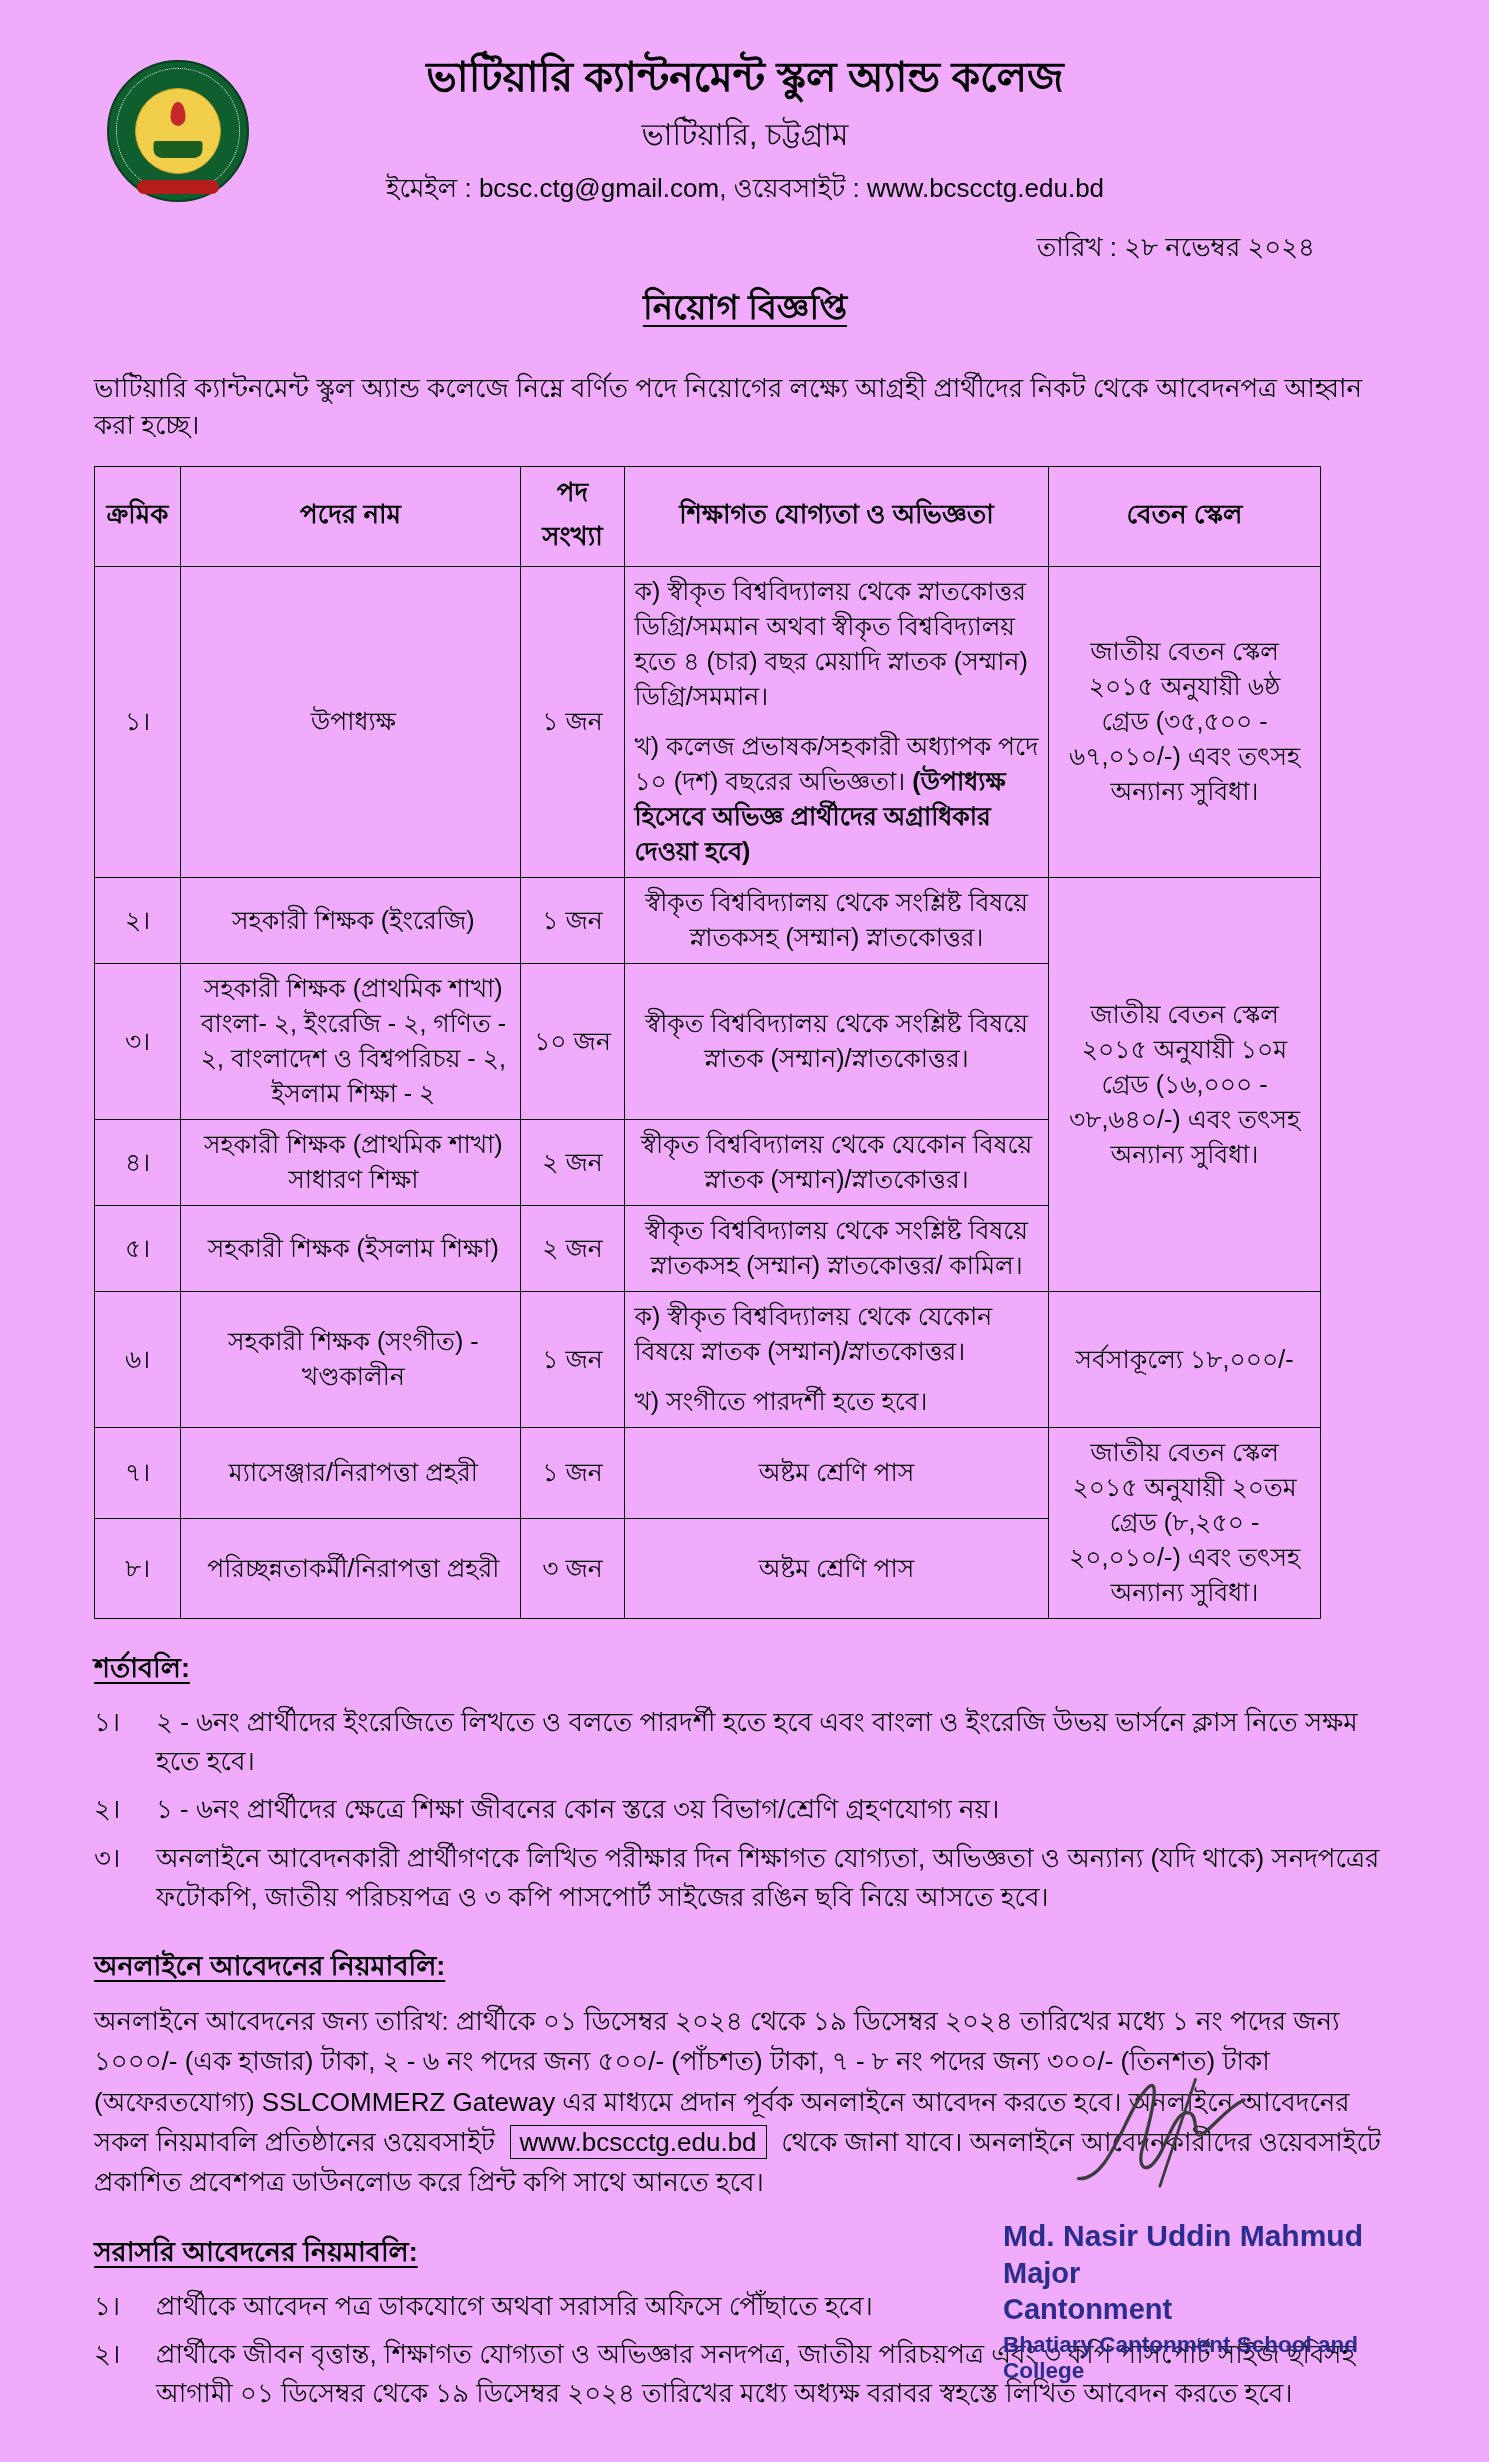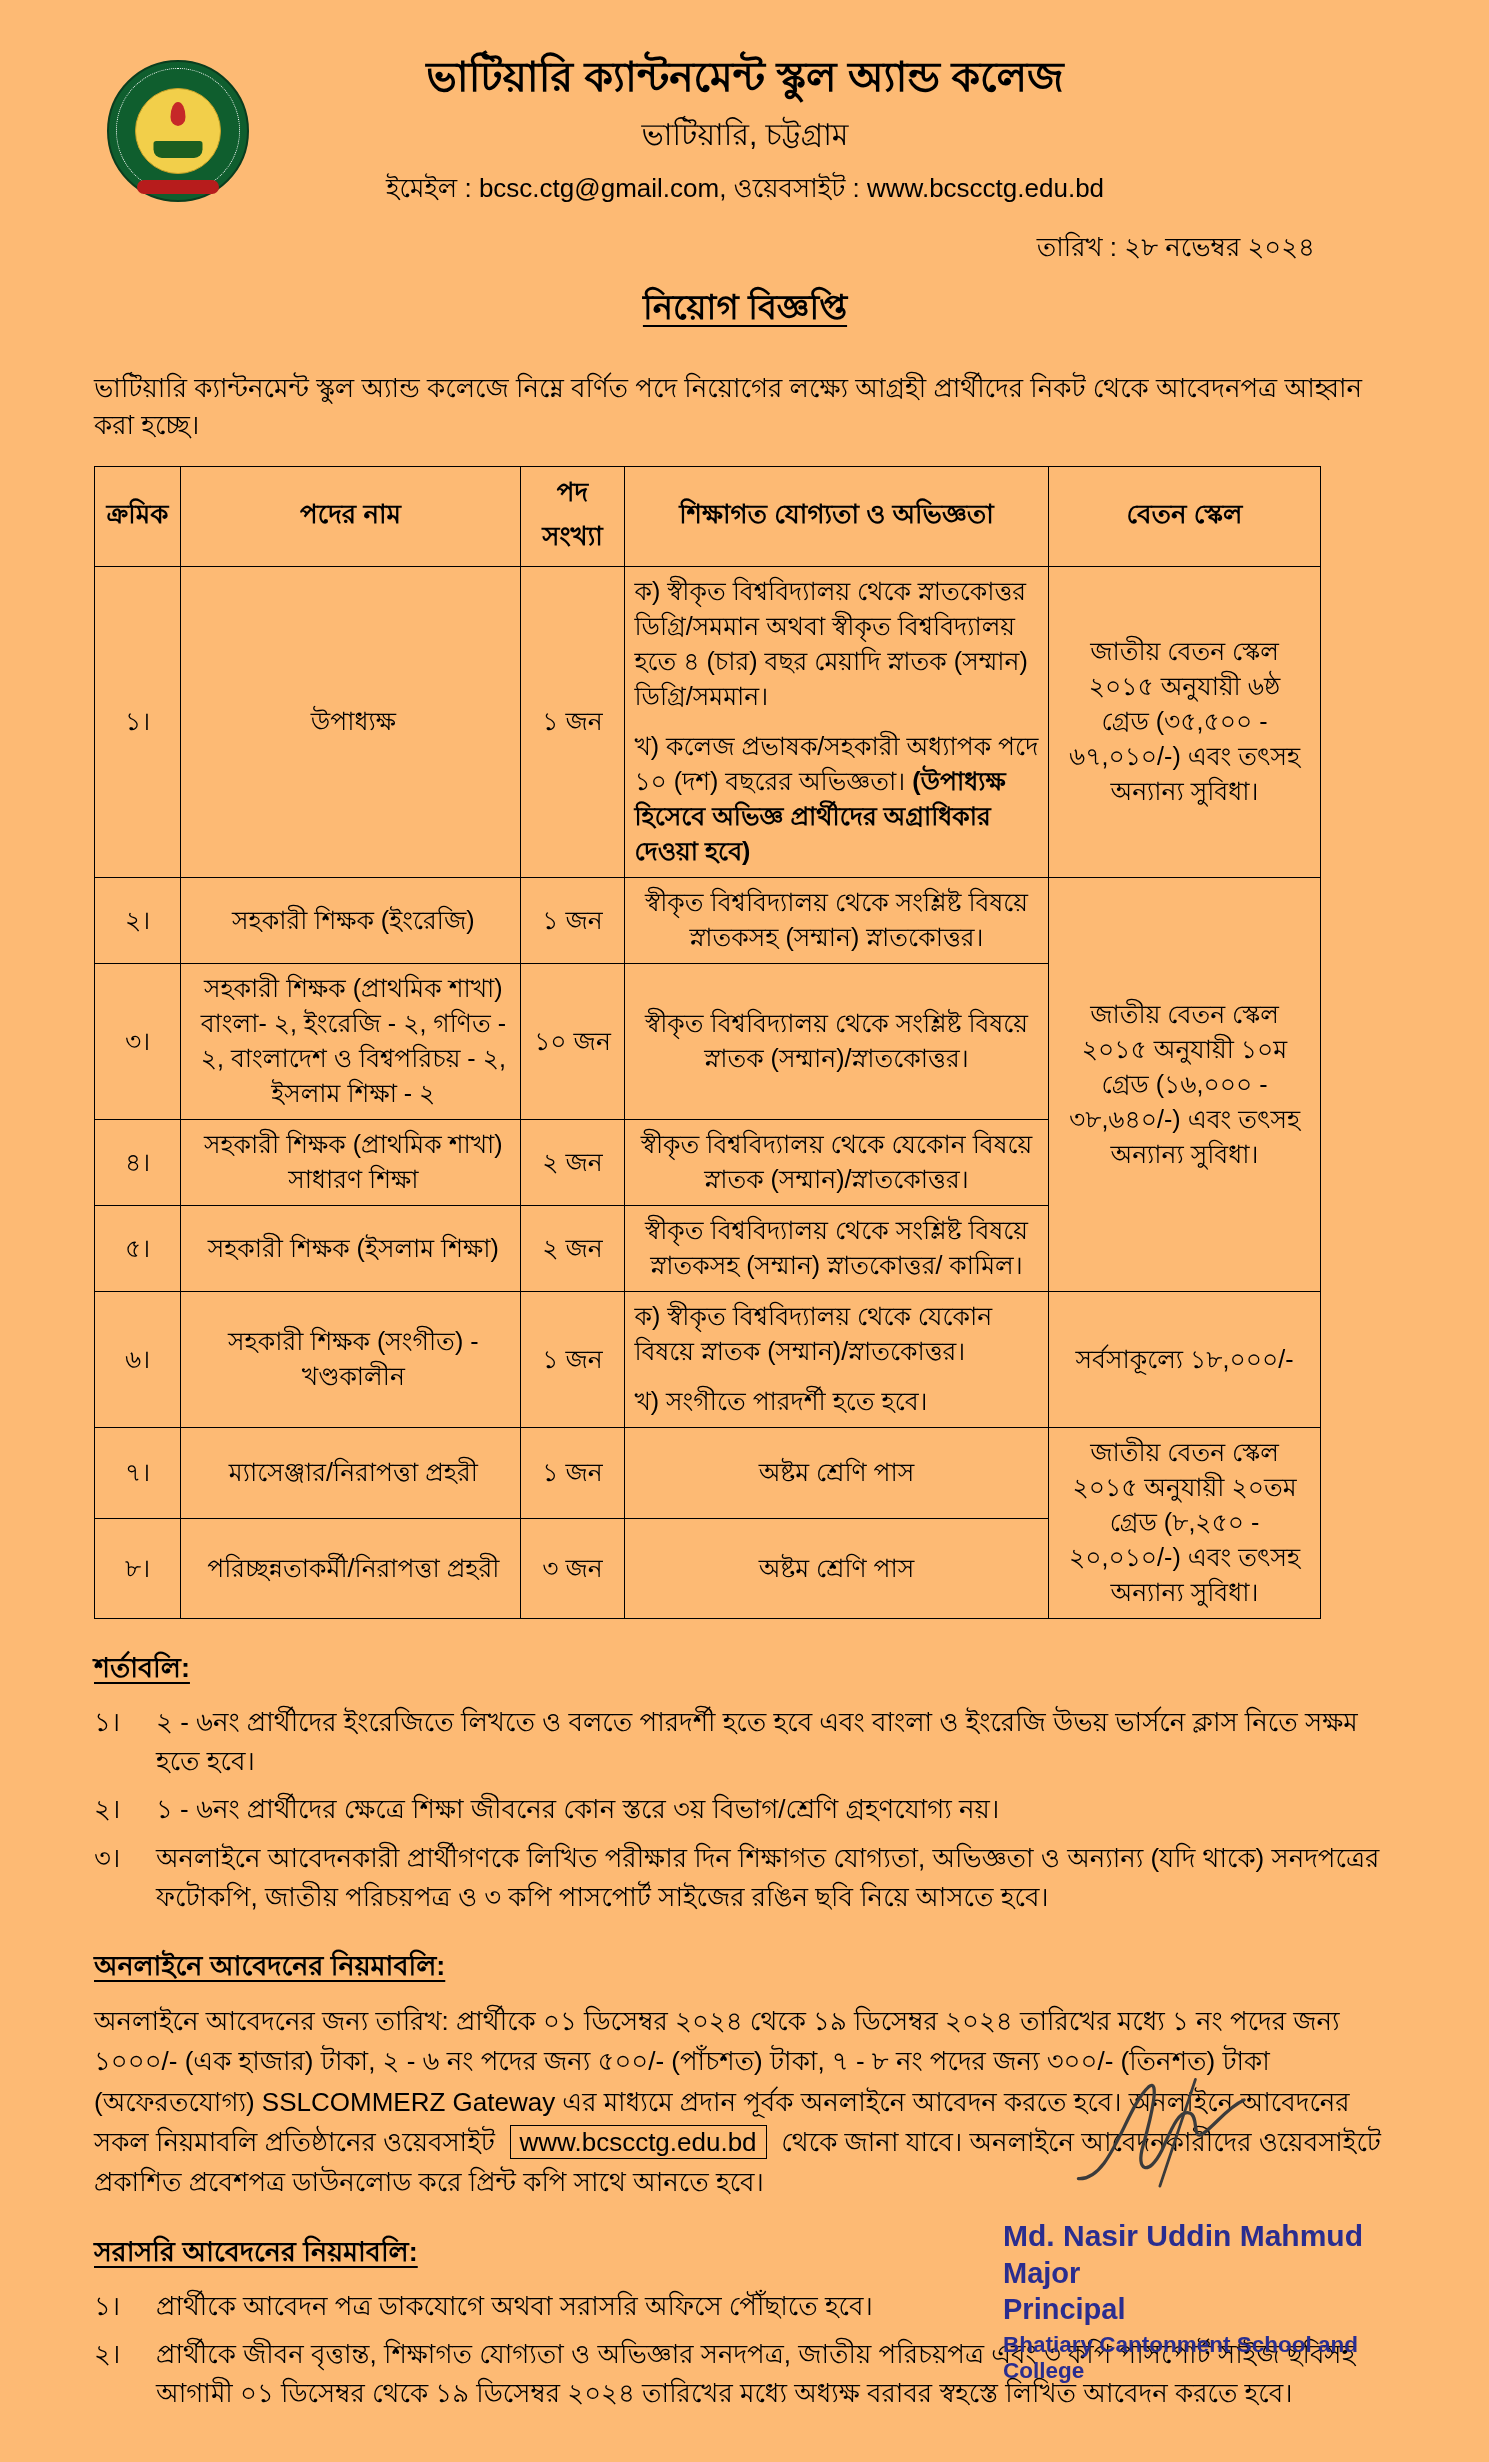--- a/index.html
+++ b/index.html
@@ -7,21 +7,21 @@
   body {
     width:1490px;
     font-family:"Liberation Sans","DejaVu Sans",sans-serif;
     color:#000;
   }
   .page {
     position:relative;
     width:1490px;
     height:2462px;
     padding:52px 94px 0 94px;
-    background:#fdba74;
+    background:#f0abfc;
     overflow:hidden;
   }
 
   
   .doc-header { position:relative; text-align:center; }
   .logo {
     position:absolute; left:13px; top:7.5px;
     width:142px; height:142px; border-radius:50%;
     background:#0f5e2e; border:2.8px solid #0a3d1e;
     display:flex; align-items:center; justify-content:center;
@@ -245,18 +245,18 @@
 
   </section>
 
   <div class="signature">
     <svg class="sign-svg" width="206" height="141" viewBox="0 0 220 150">
       <path d="M25 120 C 60 122, 75 45, 100 22 C 112 12, 104 50, 94 85 C 86 112, 100 118, 114 90 C 124 68, 132 46, 144 50 C 154 54, 146 80, 158 72 C 172 62, 184 44, 202 36" stroke="#3b3b3b" fill="none" stroke-width="3.5" stroke-linecap="round"></path>
       <path d="M150 14 L 112 128" stroke="#3b3b3b" fill="none" stroke-width="3" stroke-linecap="round"></path>
     </svg>
     <div class="sig-name">Md. Nasir Uddin Mahmud</div>
     <div class="sig-rank">Major</div>
-    <div class="sig-title">Principal</div>
+    <div class="sig-title">Cantonment</div>
     <div class="sig-org">Bhatiary Cantonment School and College</div>
   </div>
 
 </div>
 
 
 </body></html>

